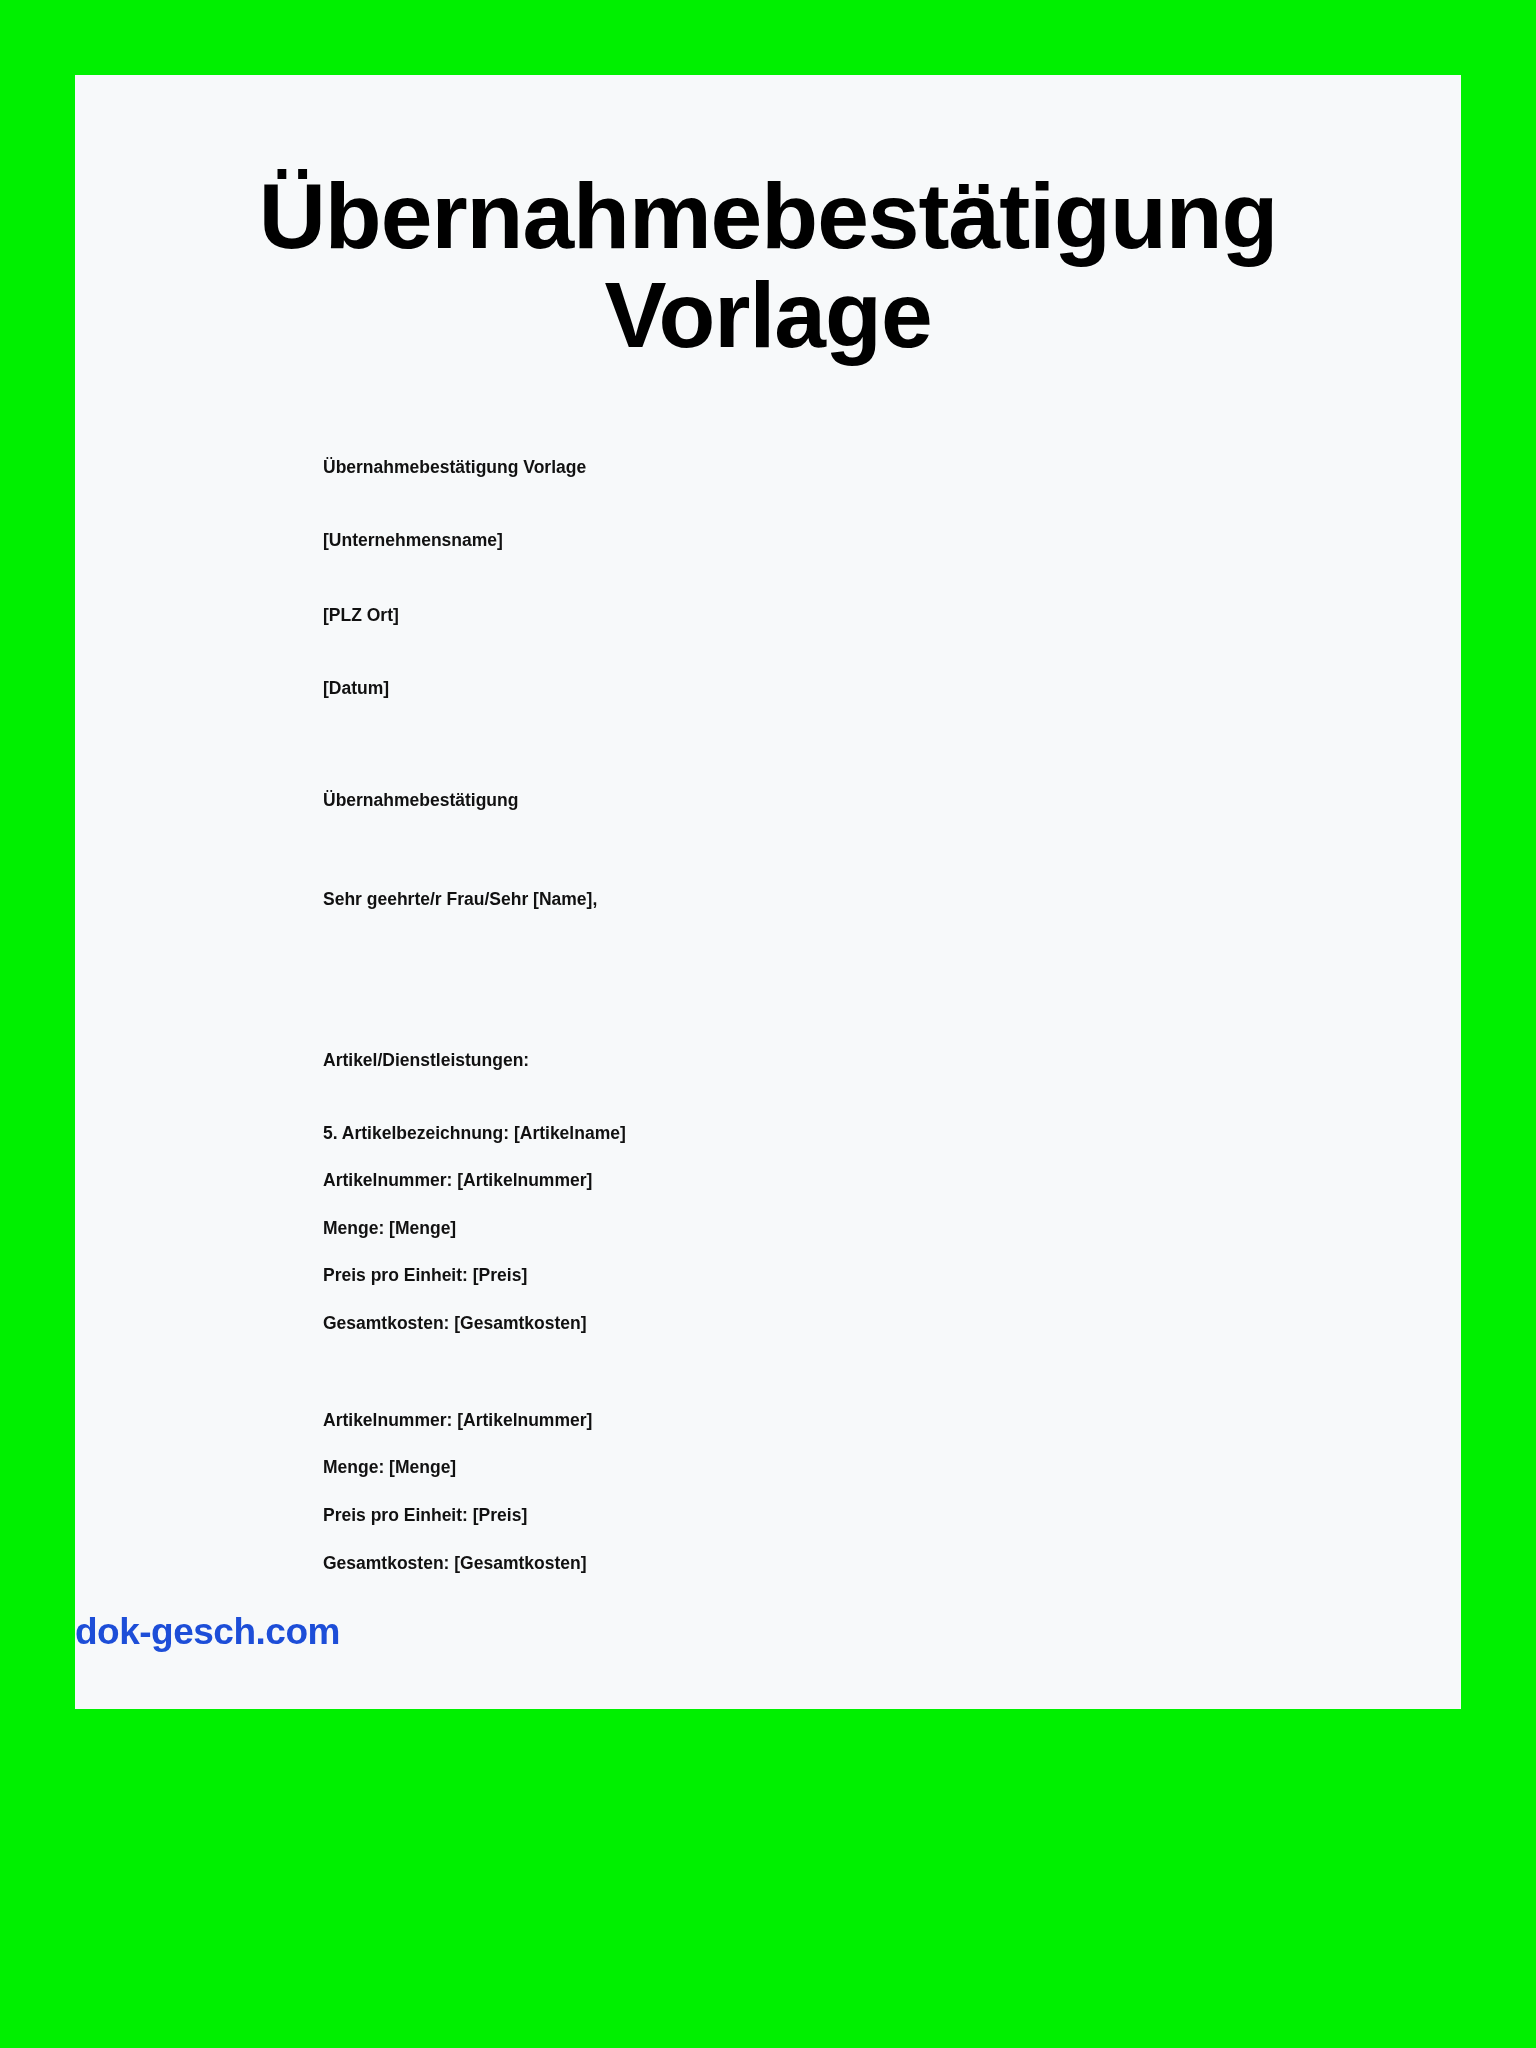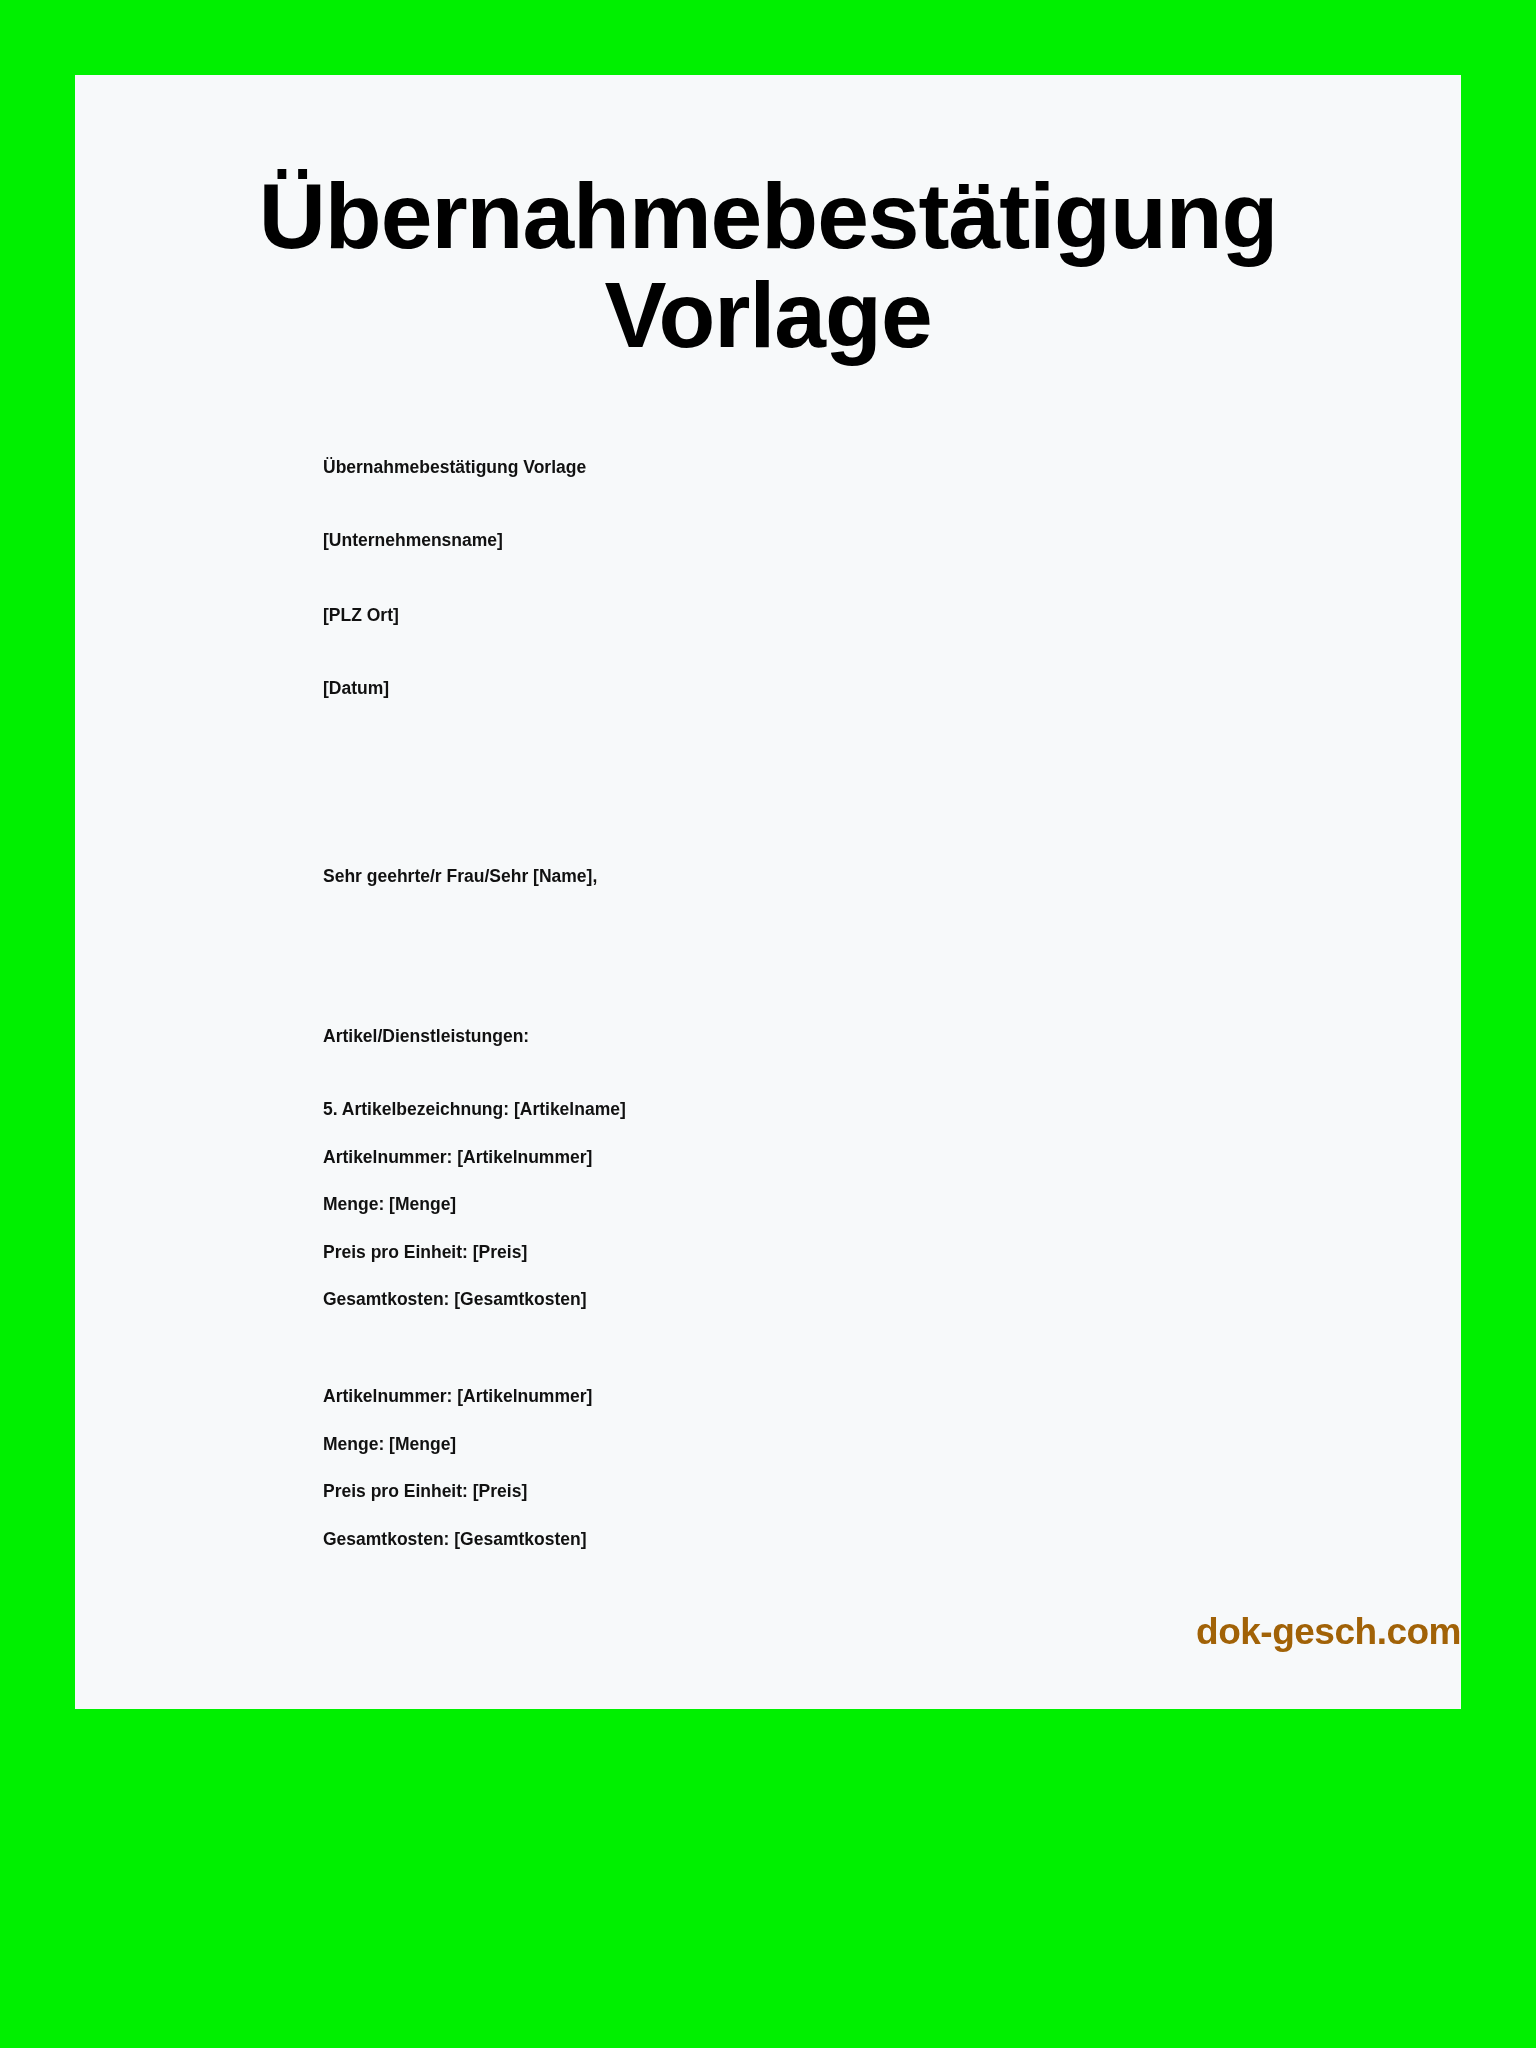--- a/index.html
+++ b/index.html
@@ -48,24 +48,24 @@
   .gap-xs { height: 26px; }
   .gap-s  { height: 24px; }
   .gap-m  { height: 49px; }
   .gap-l  { height: 76px; }
   .gap-xl { height: 88px; }
   .watermark {
     position: absolute;
     left: 0;
     right: 0;
     bottom: 56px;
-    text-align: right;
+    text-align: left;
     font-size: 37px;
     font-weight: bold;
-    color: #a16207;
+    color: #1d4ed8;
     letter-spacing: -0.5px;
   }
 </style>
 </head>
 <body>
 
 <div class="page">
 
   <h1 class="doc-title">Übernahmebestätigung Vorlage</h1>
 
@@ -79,20 +79,21 @@
     <div class="gap-xs"></div>
     <div class="gap-xs"></div>
     <p>[PLZ Ort]</p>
 
     <div class="gap-m"></div>
 
     <p>[Datum]</p>
 
     <div class="gap-xl"></div>
 
+    <p>Übernahmebestätigung</p>
 
     <div class="gap-l"></div>
 
     <p>Sehr geehrte/r Frau/Sehr [Name],</p>
 
     <div class="gap-xl"></div>
 
 
     <div class="gap-m"></div>
 

